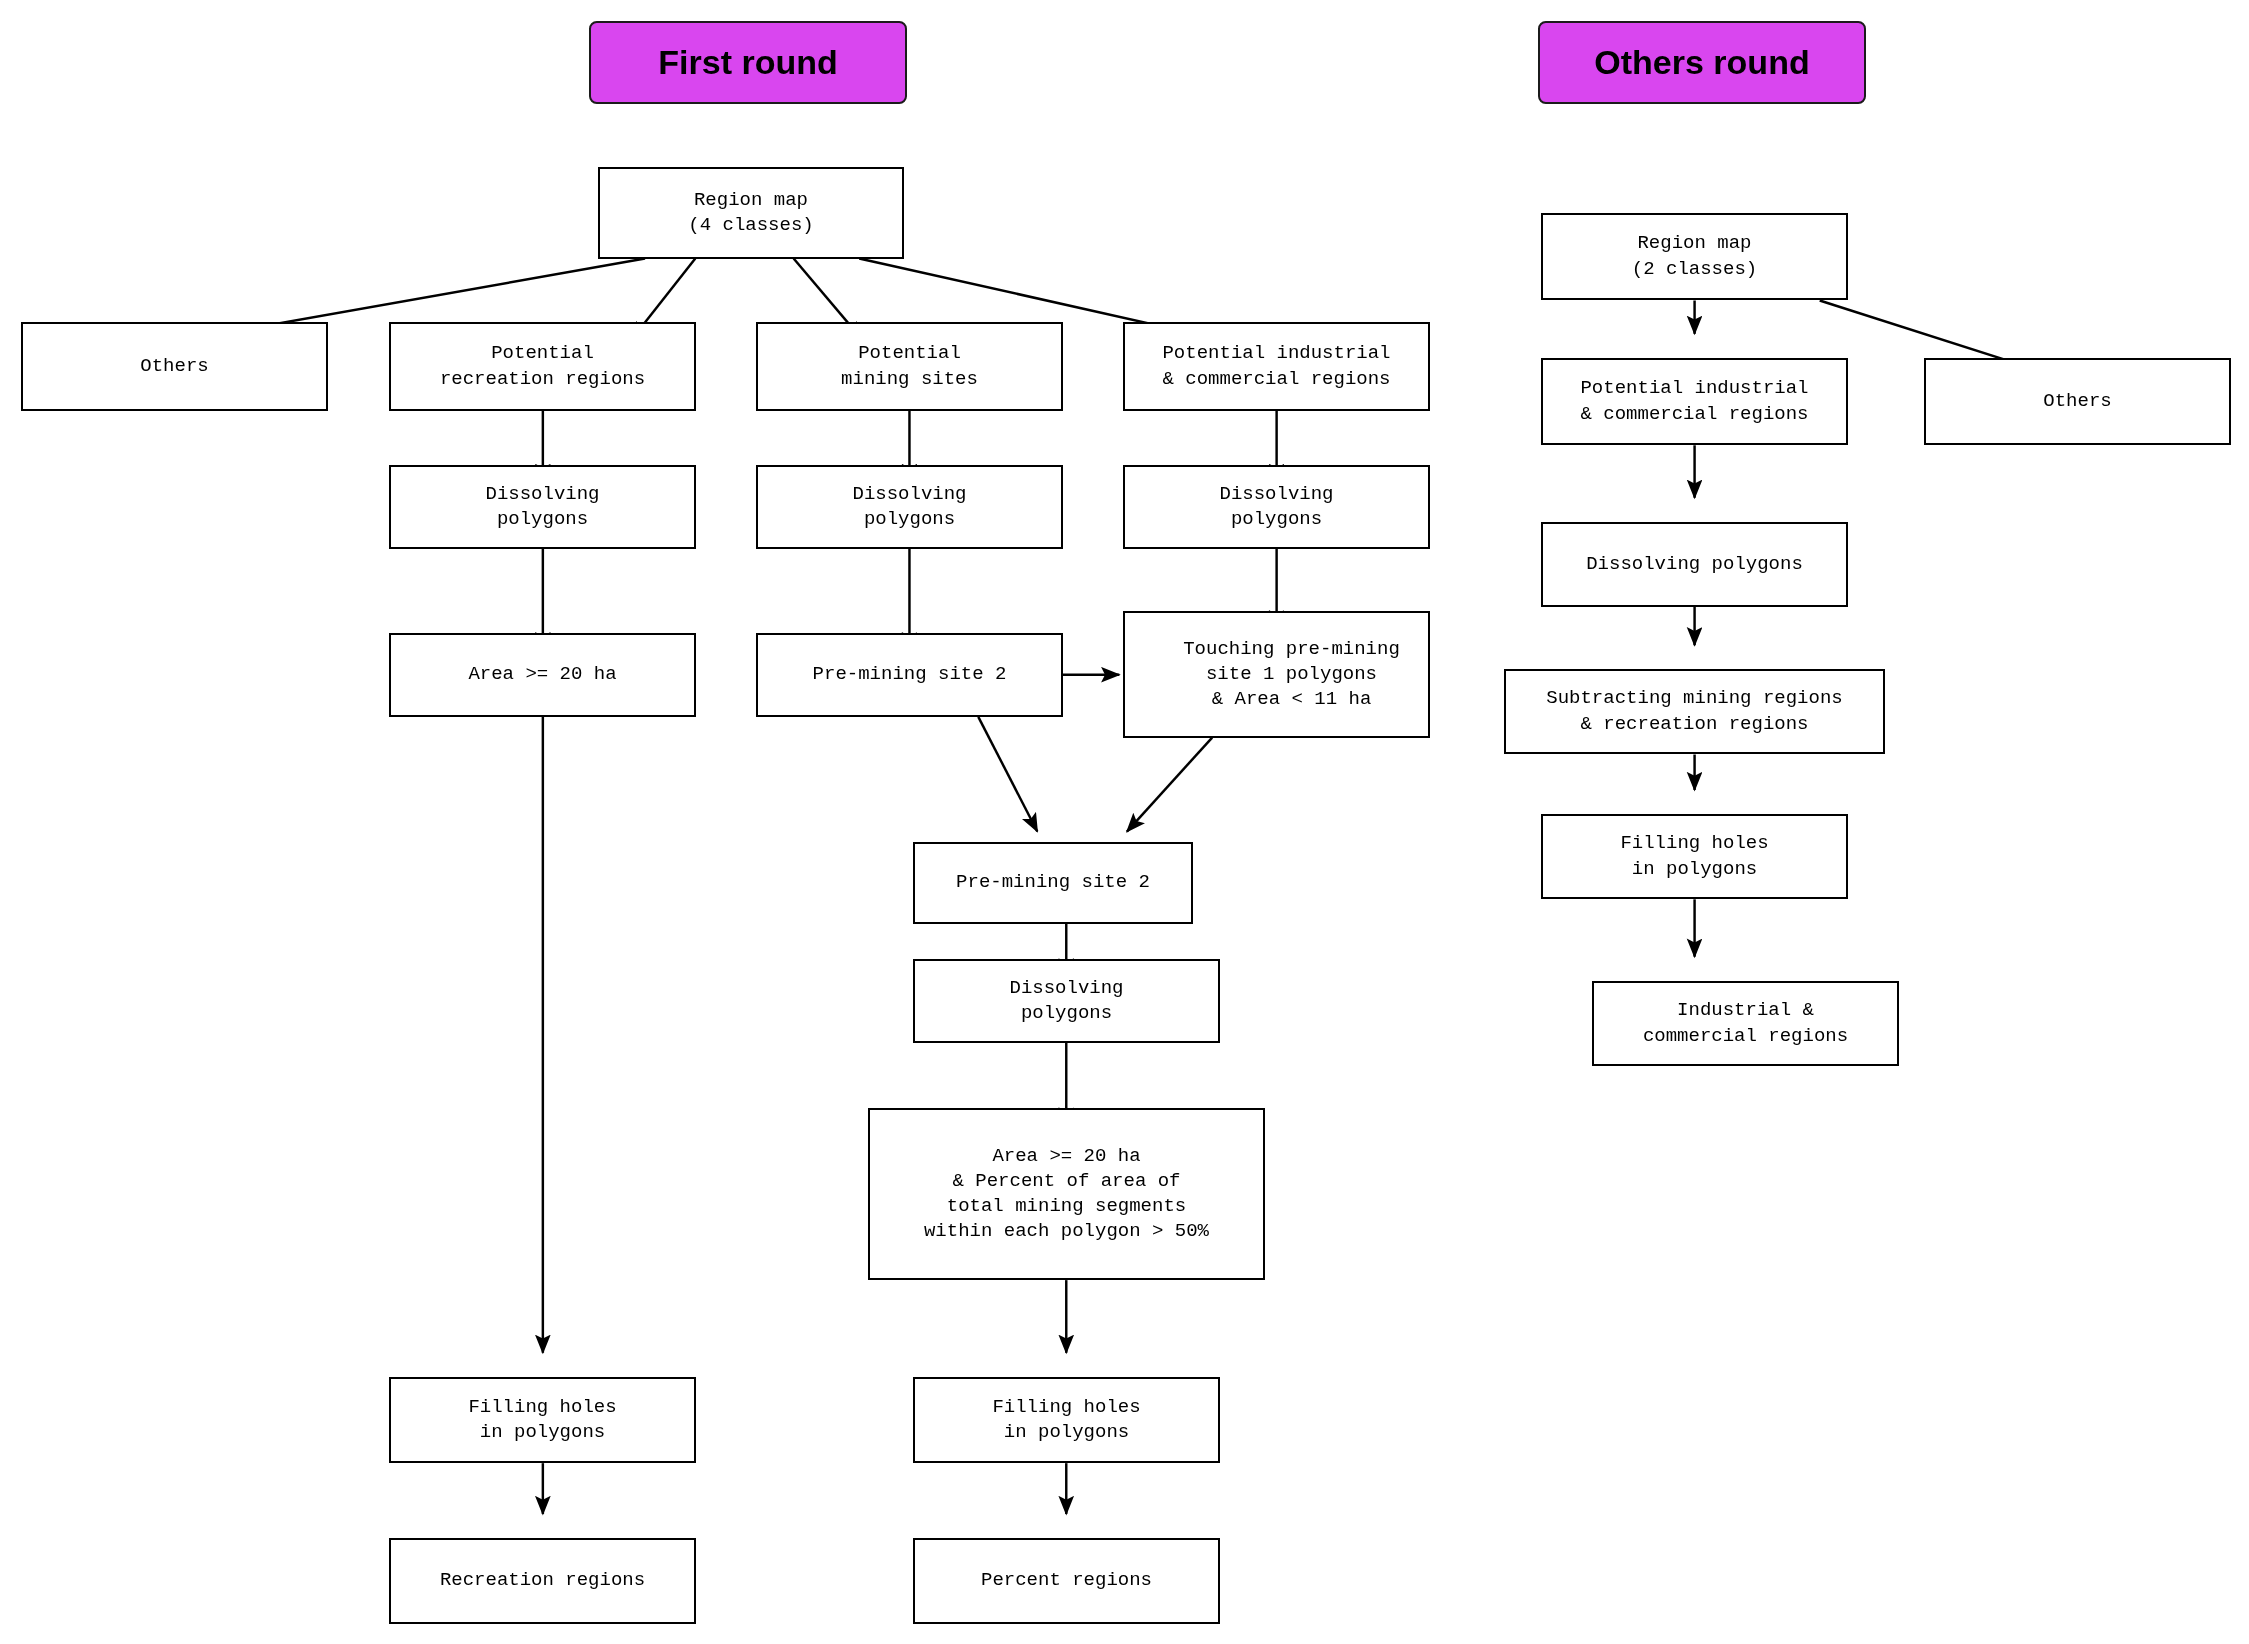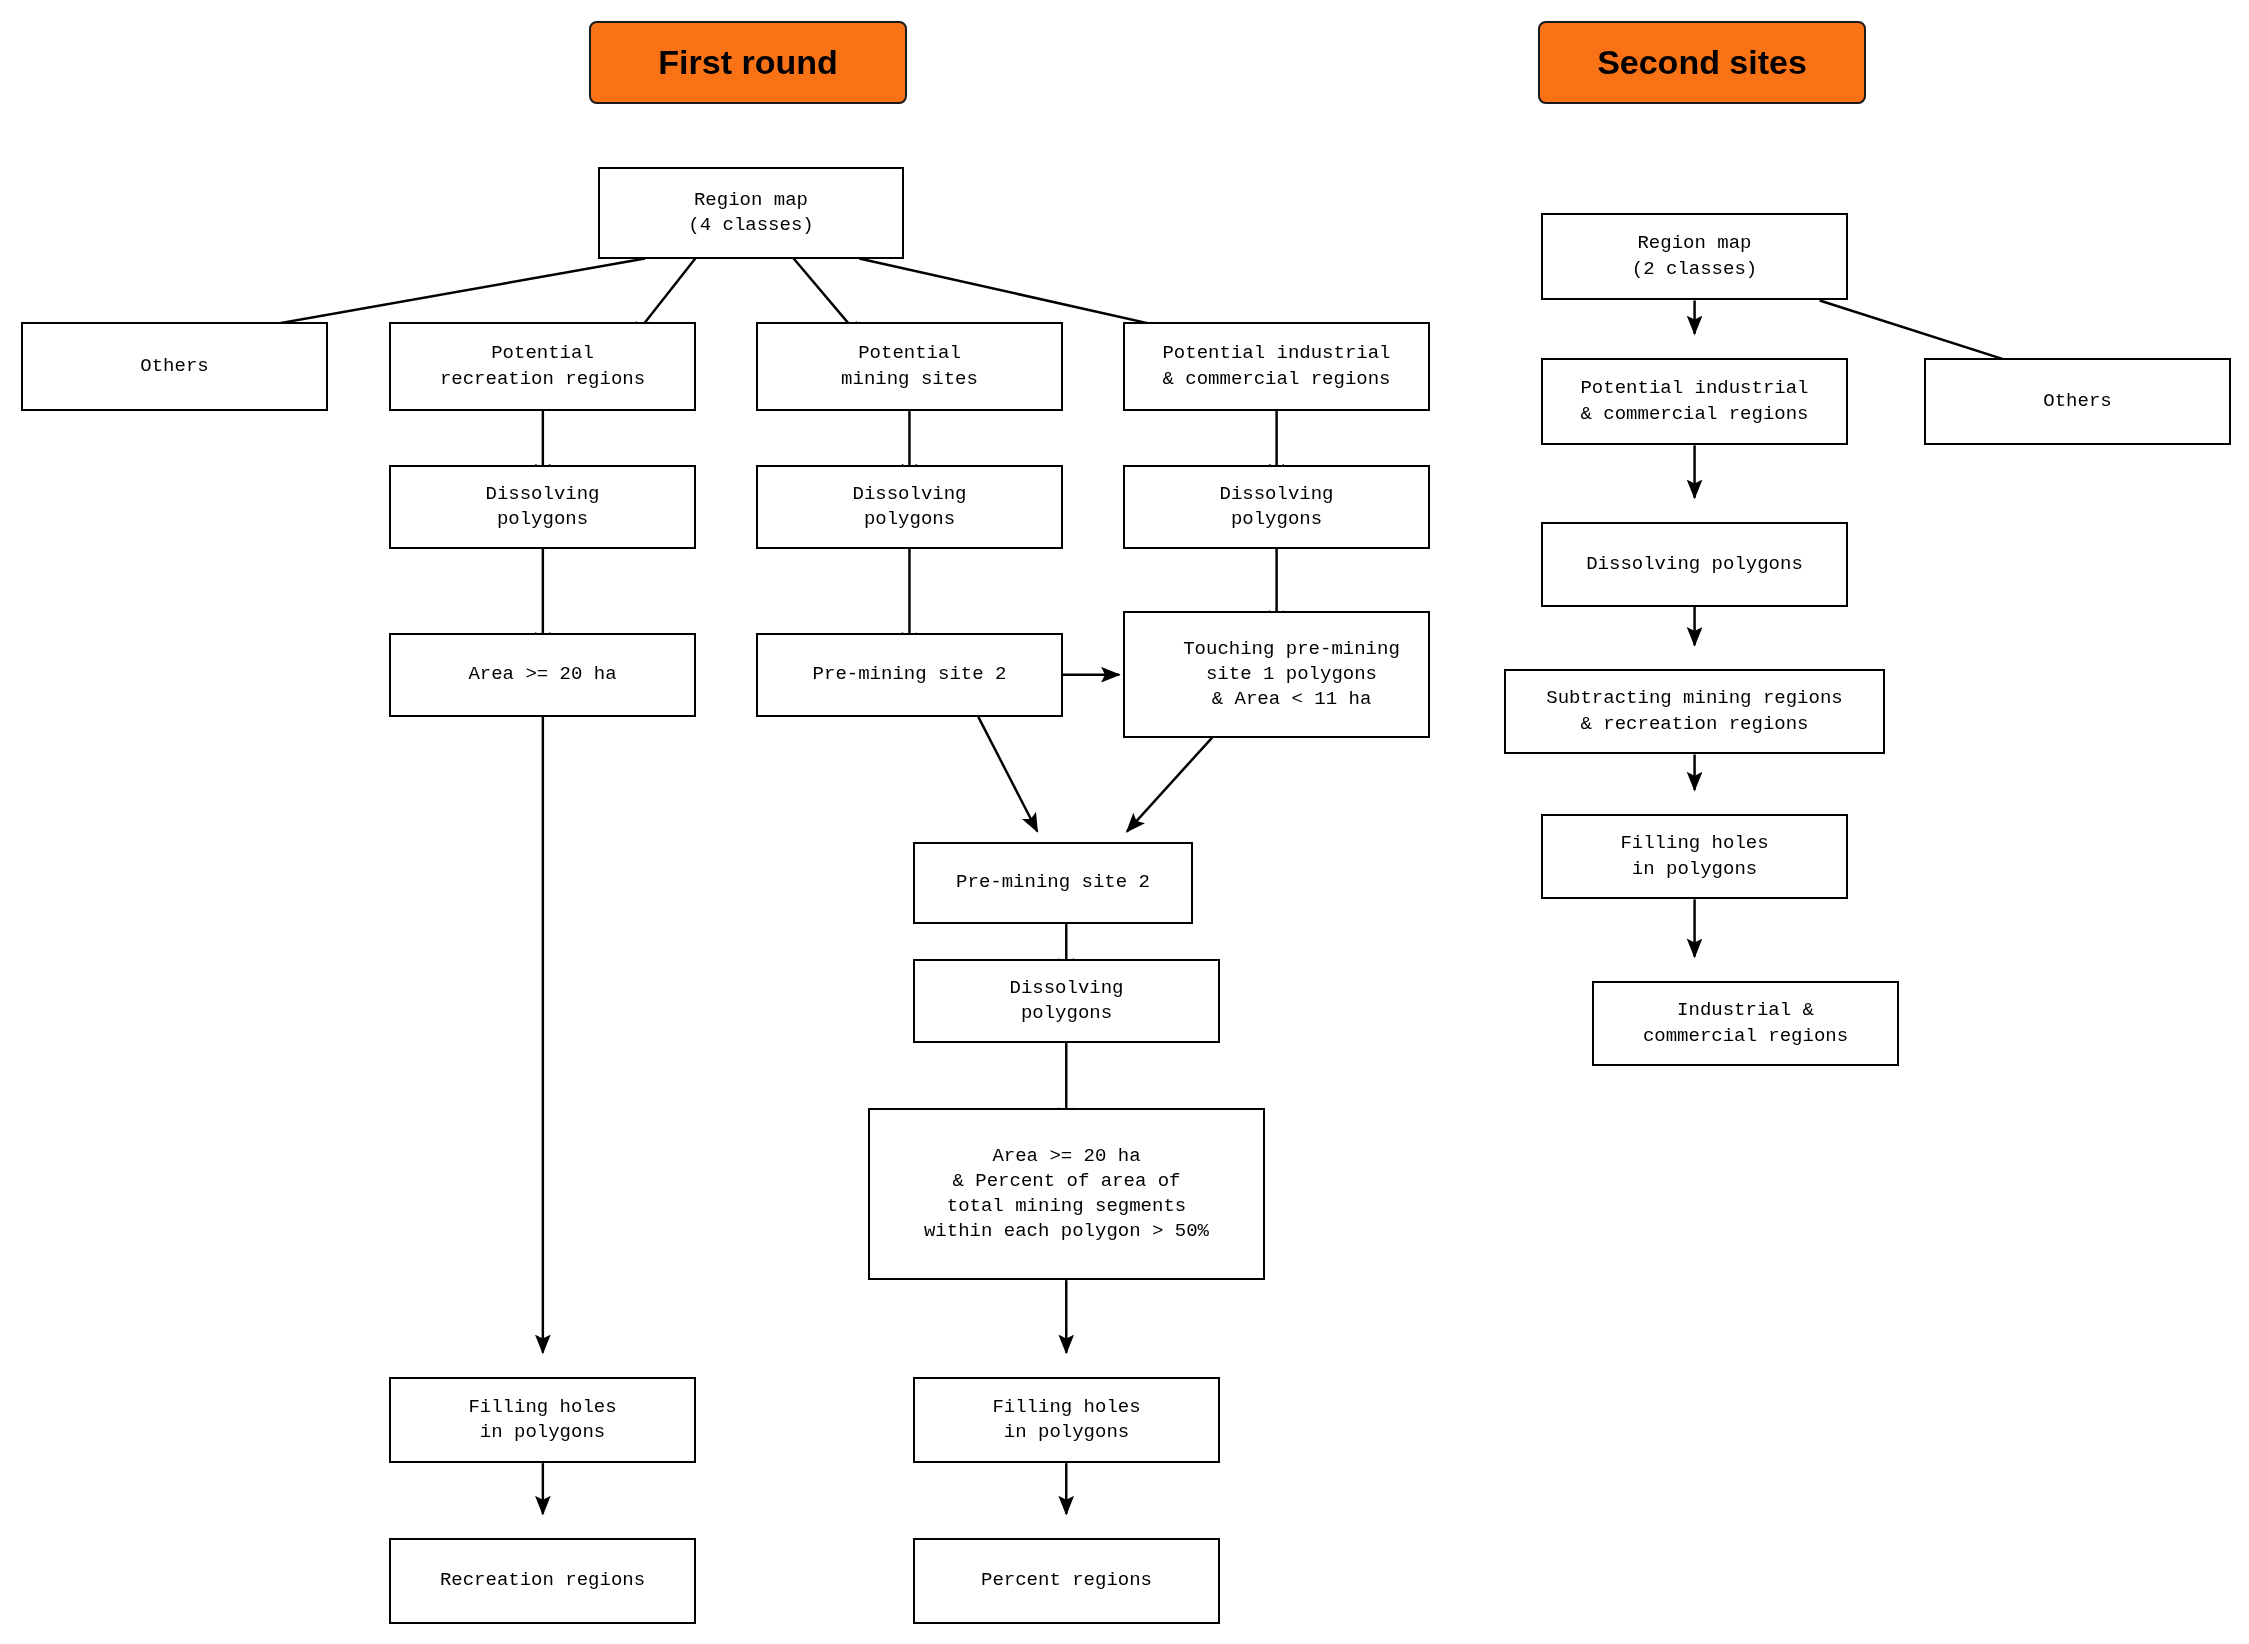--- a/index.html
+++ b/index.html
@@ -33,21 +33,21 @@
     text-align: center;
     color: #000000;
     font-size: 19px;
     line-height: 1.32;
     font-family: Liberation Mono, monospace;
     white-space: pre-line;
   }
   .round-header {
     position: absolute;
     box-sizing: border-box;
-    background: #f97316;
+    background: #d946ef;
     border: 2.2px solid #1b1b1b;
     border-radius: 7.7px;
     display: flex;
     align-items: center;
     justify-content: center;
     text-align: center;
     font-weight: bold;
     font-size: 34px;
     color: #000000;
     font-family: "Liberation Sans", sans-serif;
@@ -97,21 +97,21 @@
       <path d="M 3101 1111 L 3101 1181"></path>
       <path d="M 3101 1381 L 3101 1446"></path>
       <path d="M 3101 1646 L 3101 1751"></path>
     </g>
   </svg>
 
   <div class="round-header" style="left:589px; top:21px; width:318px; height:83px;">
     <span>First round</span>
   </div>
   <div class="round-header" style="left:1538px; top:21px; width:328px; height:83px;">
-    <span>Second sites</span>
+    <span>Others round</span>
   </div>
 
   <div class="node" style="left:598px; top:167px; width:306px; height:92px;">Region map
 (4 classes)</div>
 
   <div class="node" style="left:21px; top:322px; width:307px; height:89px;">Others</div>
 
   <div class="node" style="left:389px; top:322px; width:307px; height:89px;">Potential
 recreation regions</div>
 

